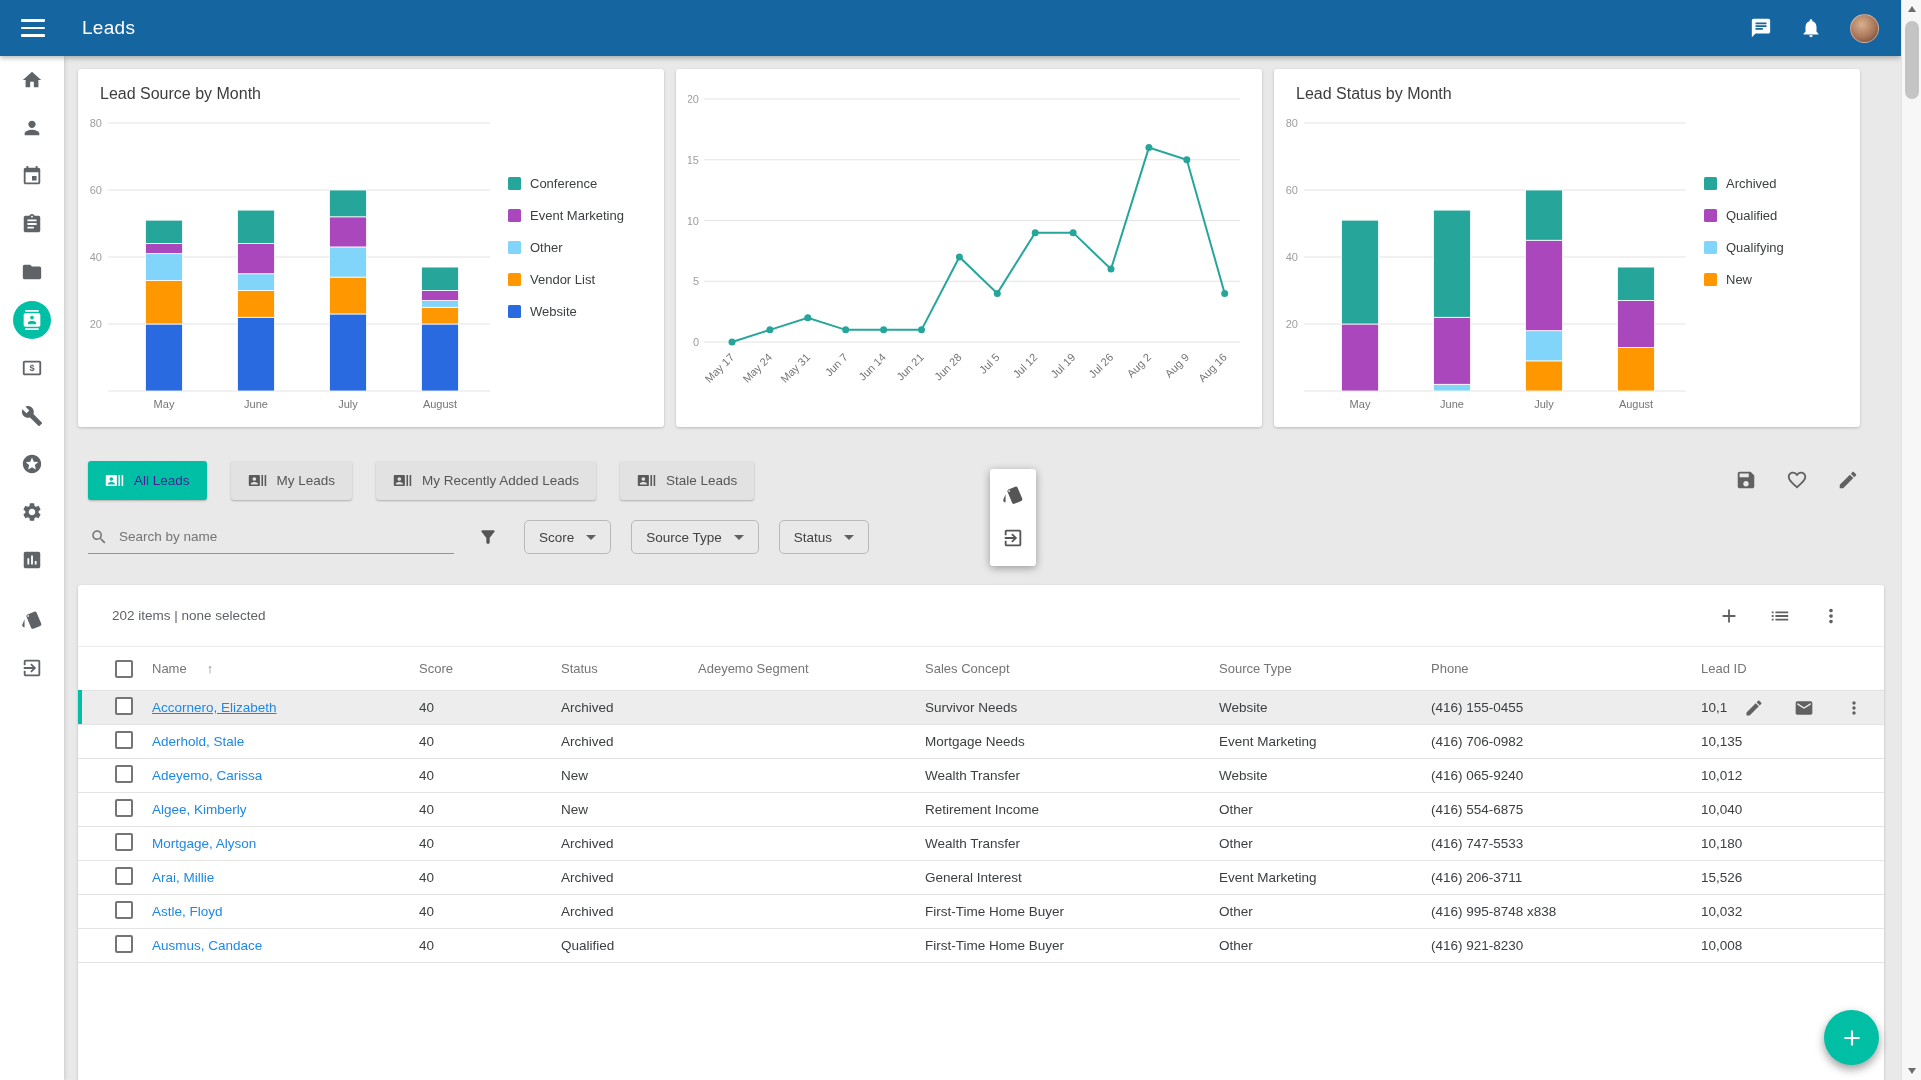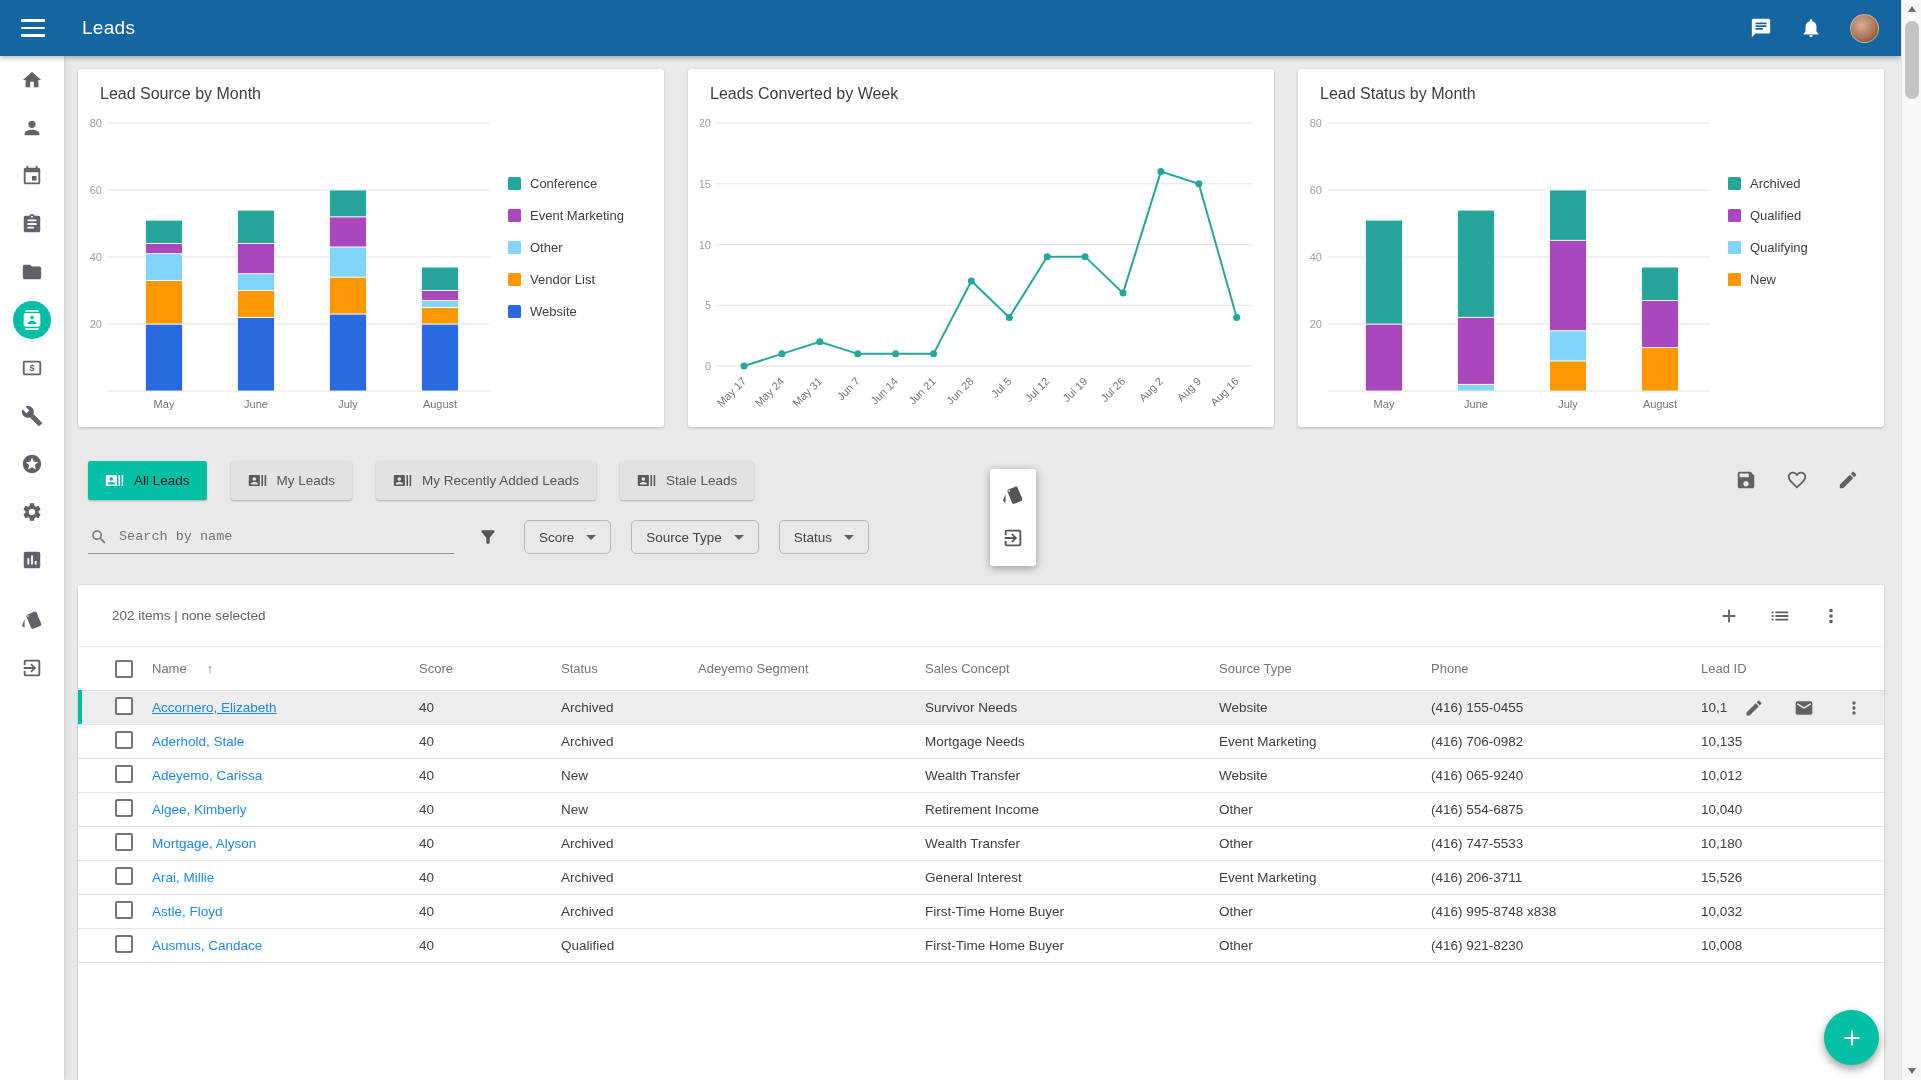--- a/index.html
+++ b/index.html
@@ -26,53 +26,53 @@
   .nav-item svg{width:22px;height:22px;fill:#5f6368}
   .nav-item.gap-above{margin-top:12px}
   .nav-active-circle{width:38px;height:38px;border-radius:50%;background:#00bfa5;
     display:flex;align-items:center;justify-content:center}
   .nav-active-circle svg{fill:#fff;width:20px;height:20px}
 
   
   .main{position:absolute;left:64px;top:56px;width:1837px;height:1024px;overflow:hidden}
   .card{background:#fff;border-radius:3px;box-shadow:0 1px 3px rgba(0,0,0,.2)}
 
-  .charts-row{display:flex;gap:24px;padding:13px 14px 0 14px}
+  .charts-row{display:flex;gap:12px;padding:13px 14px 0 14px}
   .chart-card{width:586px;height:358px;padding:14px 12px 10px 12px}
   .chart-title{font-size:16px;font-weight:400;color:#3d3d3d;margin:2px 0 4px 10px}
   svg.chart{width:560px;height:306px;display:block}
   svg text{font-family:"Liberation Sans","DejaVu Sans",sans-serif}
   svg .tick{font-size:11px;fill:#9e9e9e}
   svg .axis{font-size:11px;fill:#757575}
   svg .legend-t{font-size:13px;fill:#3c4043}
 
   
   .filter-row{display:flex;align-items:center;margin:33px 0 0 24px;position:relative;height:40px}
   .tab-btn{height:39px;border:none;border-radius:3px;background:#e2e2e2;color:#565656;
     display:inline-flex;align-items:center;gap:10px;padding:0 17px;font-size:13.5px;
     font-family:inherit;margin-right:24px;box-shadow:0 1px 2px rgba(0,0,0,.25);cursor:pointer}
   .tab-btn svg{width:19px;height:19px;fill:#5a5a5a}
-  .tab-btn.active{background:#00bfa5;color:#0f172a}
+  .tab-btn.active{background:#00bfa5;color:#4c1d95}
   .tab-btn.active svg{fill:#fff}
   .filter-actions{margin-left:auto;display:flex;gap:29px;margin-right:42px}
   .filter-actions svg{width:22px;height:22px;fill:#616161;cursor:pointer}
 
   
   .float-panel{position:absolute;left:926px;top:413px;width:46px;height:97px;background:#fff;
     border-radius:3px;box-shadow:0 2px 8px rgba(0,0,0,.35);display:flex;flex-direction:column;
     align-items:center;padding-top:15px;gap:21px;z-index:10}
   .float-panel svg{width:22px;height:22px;fill:#555;cursor:pointer}
 
   
   .search-row{display:flex;align-items:center;margin:17px 0 0 24px;height:40px}
   .search-box{display:flex;align-items:center;width:366px;height:34px;gap:11px;
     border-bottom:1px solid #949494;padding:0 2px}
   .search-box svg{width:18px;height:18px;fill:#757575}
   .search-box input{border:none;outline:none;background:transparent;font-size:13.5px;
-    width:300px;color:#424242;font-family:Liberation Mono, monospace}
+    width:300px;color:#424242;font-family:Liberation Sans, sans-serif}
   .search-box input::placeholder{color:#757575}
   .funnel-wrap{margin:0 26px 0 24px;display:flex;align-items:center}
   .funnel-wrap svg{width:20px;height:20px;fill:#555;cursor:pointer}
   .dropdown{height:34px;border:1px solid #b9b9b9;border-radius:5px;display:inline-flex;
     align-items:center;gap:12px;padding:0 14px;font-size:13.5px;color:#424242;
     margin-right:20px;cursor:pointer;background:transparent}
   .caret{width:0;height:0;border-left:5px solid transparent;border-right:5px solid transparent;
     border-top:5px solid #616161}
 
   
@@ -251,21 +251,20 @@
           <text x="440" y="113" class="legend-t">Event Marketing</text>
           <rect x="418" y="134" width="13" height="13" rx="1.5" fill="#81d4fa"></rect>
           <text x="440" y="145" class="legend-t">Other</text>
           <rect x="418" y="166" width="13" height="13" rx="1.5" fill="#ff9800"></rect>
           <text x="440" y="177" class="legend-t">Vendor List</text>
           <rect x="418" y="198" width="13" height="13" rx="1.5" fill="#2a6ae0"></rect>
           <text x="440" y="209" class="legend-t">Website</text>
         </svg>
     </div>
     <div class="card chart-card">
-      <h2 class="chart-title">Leads Converted by Week</h2>
       <svg class="chart" viewBox="0 0 560 306">
           <line x1="16" y1="259" x2="552" y2="259" stroke="#e3e3e3"></line>
           <text x="11" y="263" text-anchor="end" class="tick">0</text>
           <line x1="16" y1="198.25" x2="552" y2="198.25" stroke="#e3e3e3"></line>
           <text x="11" y="202.25" text-anchor="end" class="tick">5</text>
           <line x1="16" y1="137.5" x2="552" y2="137.5" stroke="#e3e3e3"></line>
           <text x="11" y="141.5" text-anchor="end" class="tick">10</text>
           <line x1="16" y1="76.75" x2="552" y2="76.75" stroke="#e3e3e3"></line>
           <text x="11" y="80.75" text-anchor="end" class="tick">15</text>
           <line x1="16" y1="16" x2="552" y2="16" stroke="#e3e3e3"></line>

